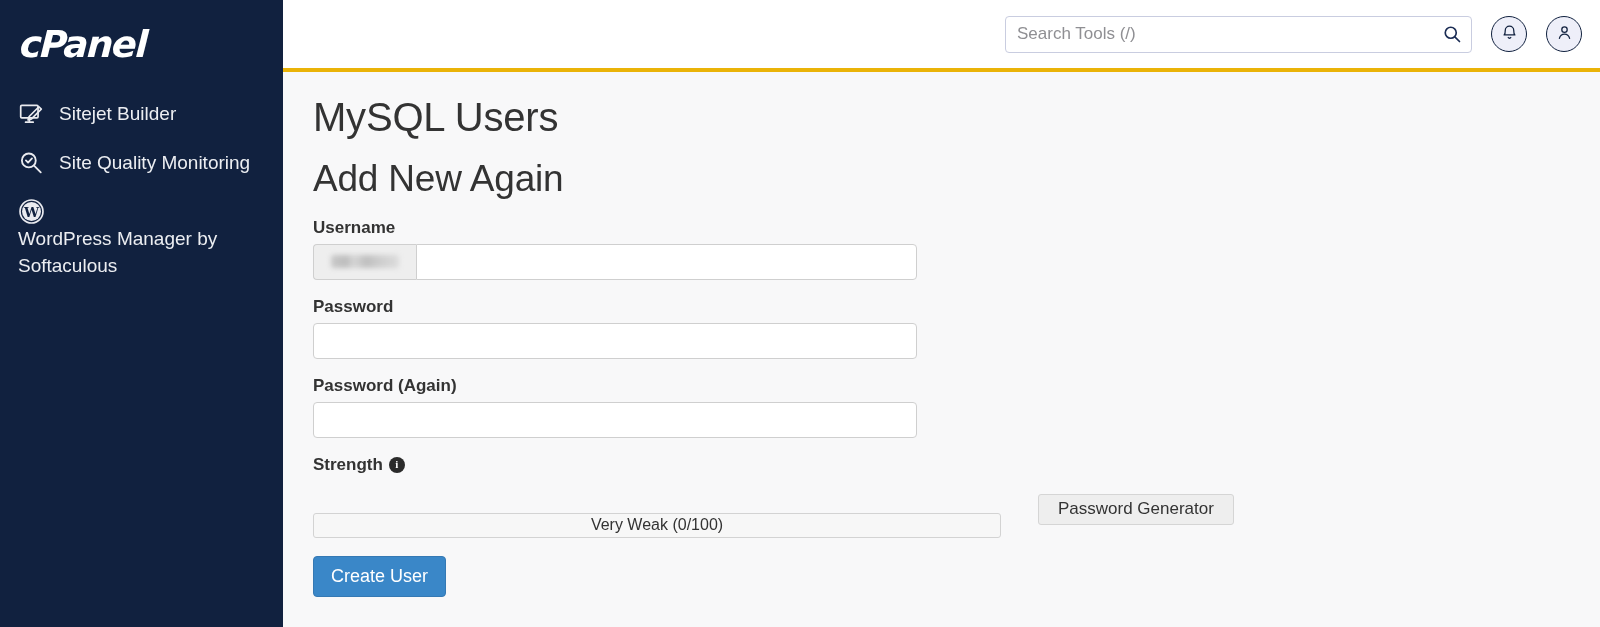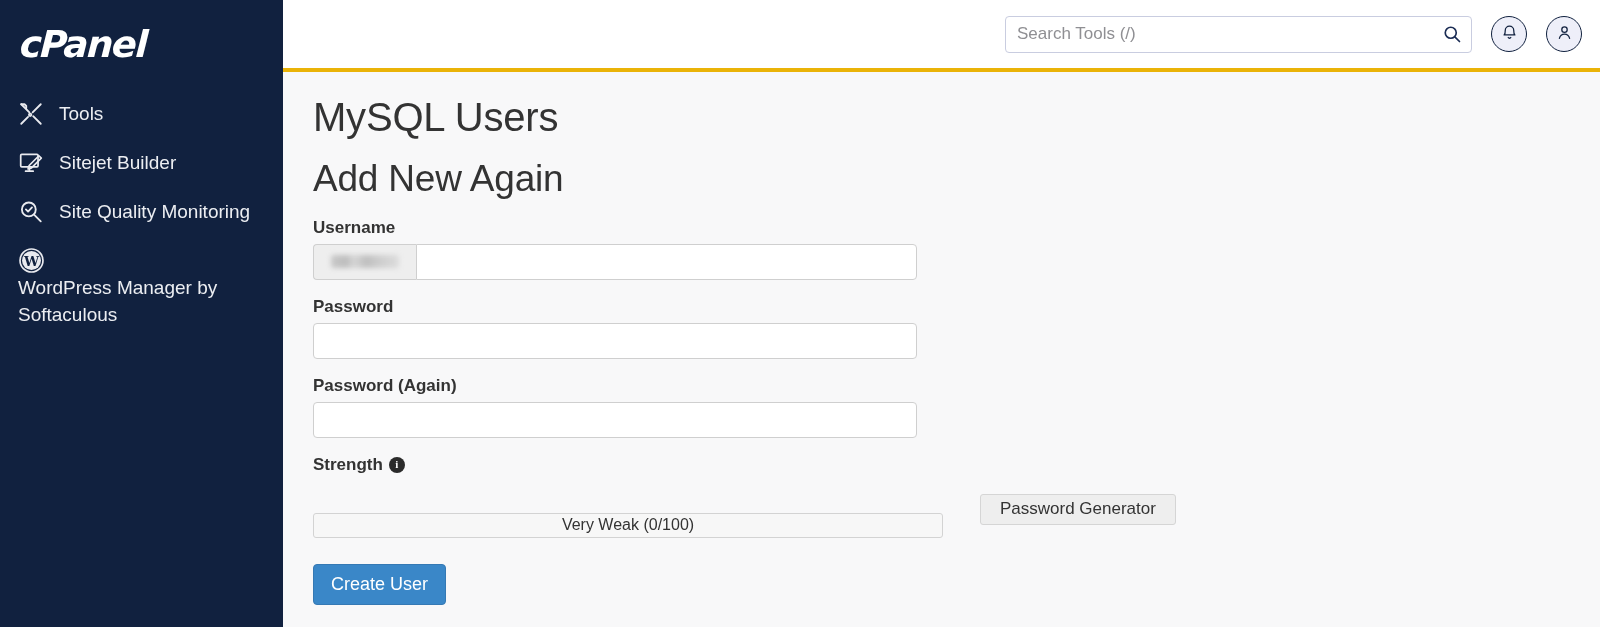--- a/index.html
+++ b/index.html
@@ -249,21 +249,21 @@
     line-height: 1;
     cursor: pointer;
   }
 
   .strength-row {
     display: flex;
     align-items: center;
   }
 
   .strength-bar {
-    width: 630px;
+    width: 688px;
     height: 25px;
     border: 1px solid #d3d3d3;
     border-radius: 3px;
     background: #f7f7f7;
     display: flex;
     align-items: center;
     justify-content: center;
     font-size: 16px;
     color: #333;
     margin-top: 32px;
@@ -277,21 +277,21 @@
     border: 1px solid #d5d5d5;
     border-radius: 3px;
     font-family: "Liberation Sans", sans-serif;
     font-size: 17px;
     color: #333;
     cursor: pointer;
     white-space: nowrap;
   }
 
   .create-btn {
-    margin-top: 26px;
+    margin-top: 18px;
     height: 41px;
     padding: 0 17px;
     background: #3a87c8;
     border: 1px solid #3579b4;
     border-radius: 4px;
     color: #ffffff;
     font-family: "Liberation Sans", sans-serif;
     font-size: 18px;
     cursor: pointer;
   }
@@ -302,33 +302,20 @@
 <div class="app">
 
   <aside class="sidebar">
 
     <div class="logo">
       <span class="logo-mark">cPanel</span>
     </div>
 
     <nav class="nav">
 
-      <div class="nav-item">
-        <span class="nav-icon">
-          <svg width="26" height="26" viewBox="0 0 24 24" fill="none" stroke="#e9eaef" stroke-width="1.7" stroke-linecap="round" stroke-linejoin="round">
-            <path d="M3 3l7.5 7.5"></path>
-            <path d="M14 14l7 7"></path>
-            <path d="M3 3h3l1.6 1.6v2.2"></path>
-            <path d="M21 3l-7.5 7.5"></path>
-            <path d="M3 21l6.3-6.3"></path>
-            <circle cx="11.2" cy="12.8" r="1.1"></circle>
-          </svg>
-        </span>
-        <span class="nav-label">Tools</span>
-      </div>
 
       <div class="nav-item">
         <span class="nav-icon">
           <svg width="26" height="26" viewBox="0 0 24 24" fill="none" stroke="#e9eaef" stroke-width="1.6" stroke-linecap="round" stroke-linejoin="round">
             <rect x="2.5" y="4" width="16" height="11.5" rx="1"></rect>
             <path d="M7 19.5h7"></path>
             <path d="M10.5 15.5v4"></path>
             <path d="M21.5 7.5l-9 9-3.2 1 1-3.2 9-9z"></path>
           </svg>
         </span>

